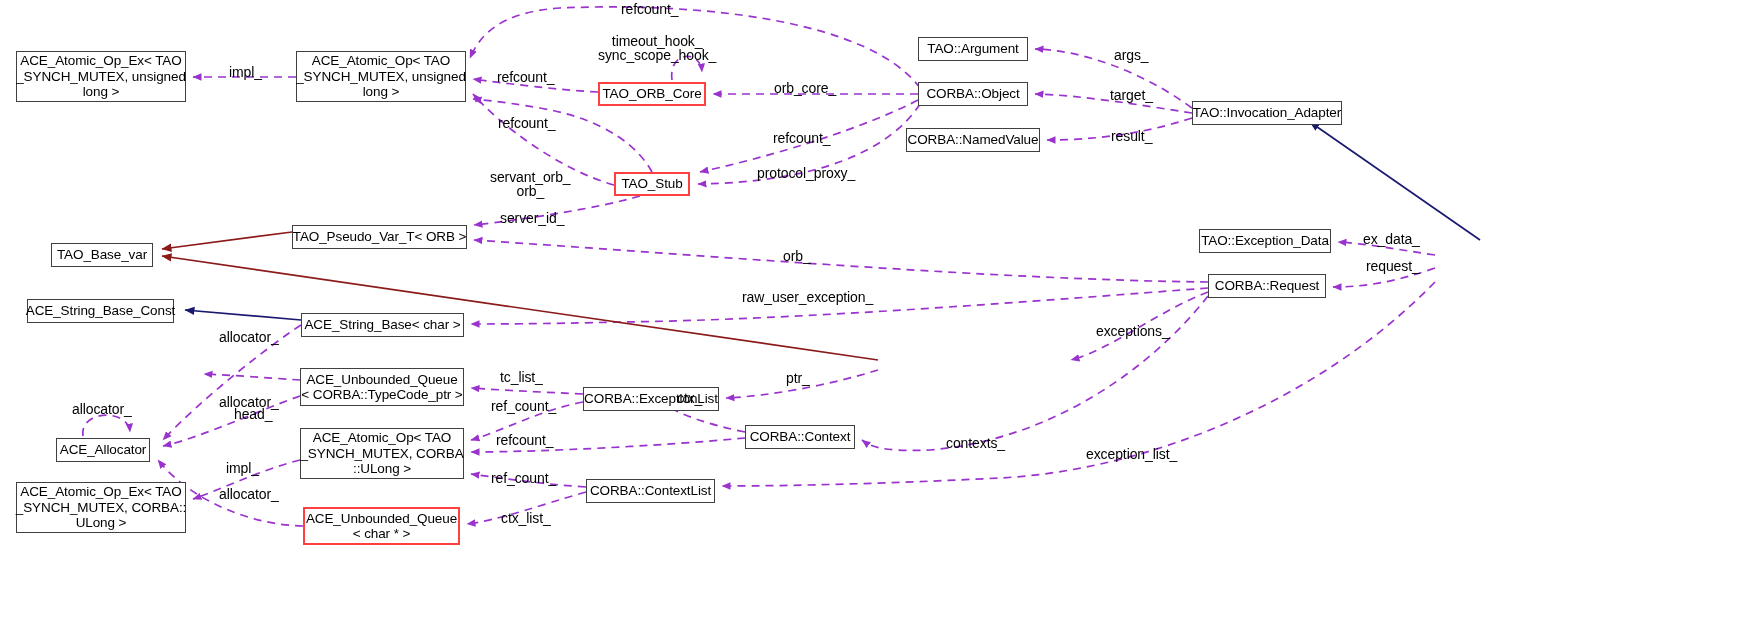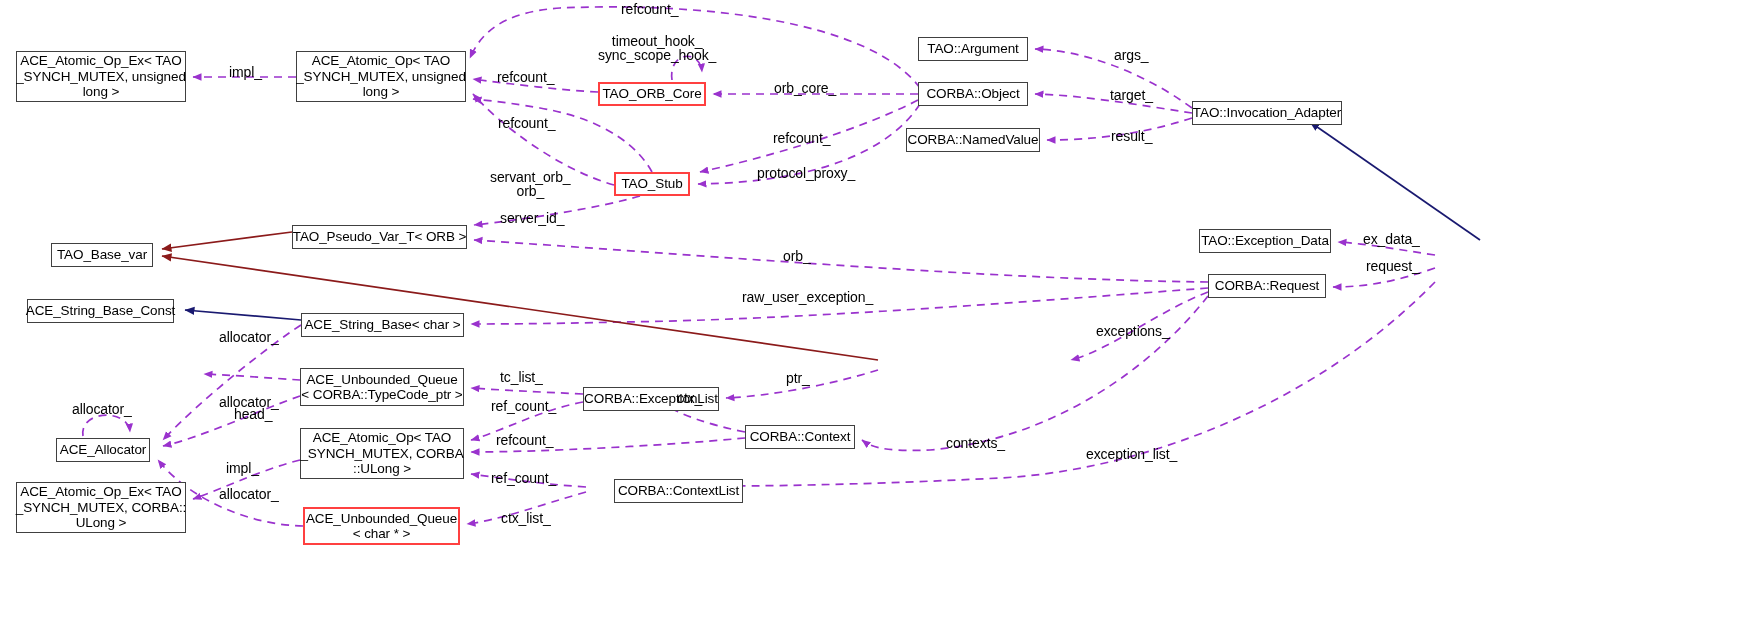--- a/index.html
+++ b/index.html
@@ -150,21 +150,21 @@
   <div class="node" style="left:27px;top:299px;width:147px;height:24px;">ACE_String_Base_Const</div>
   <div class="node" style="left:301px;top:313px;width:163px;height:24px;">ACE_String_Base&lt; char &gt;</div>
   <div class="node" style="left:300px;top:368px;width:164px;height:38px;">ACE_Unbounded_Queue
 &lt; CORBA::TypeCode_ptr &gt;</div>
   <div class="node" style="left:583px;top:387px;width:136px;height:24px;">CORBA::ExceptionList</div>
   <div class="node" style="left:56px;top:438px;width:94px;height:24px;">ACE_Allocator</div>
   <div class="node" style="left:300px;top:428px;width:164px;height:51px;">ACE_Atomic_Op&lt; TAO
 _SYNCH_MUTEX, CORBA
 ::ULong &gt;</div>
   <div class="node" style="left:745px;top:425px;width:110px;height:24px;">CORBA::Context</div>
-  <div class="node" style="left:586px;top:479px;width:129px;height:24px;margin-left:28px;">CORBA::ContextList</div>
+  <div class="node" style="left:586px;top:479px;width:129px;height:24px;">CORBA::ContextList</div>
   <div class="node" style="left:16px;top:482px;width:170px;height:51px;">ACE_Atomic_Op_Ex&lt; TAO
 _SYNCH_MUTEX, CORBA::
 ULong &gt;</div>
   <div class="node red" style="left:303px;top:507px;width:157px;height:38px;">ACE_Unbounded_Queue
 &lt; char * &gt;</div>
 
   <div class="elabel" style="left:621px;top:2px;">refcount_</div>
   <div class="elabel" style="left:229px;top:65px;">impl_</div>
   <div class="elabel" style="left:598px;top:34px;">timeout_hook_
 sync_scope_hook_</div>

